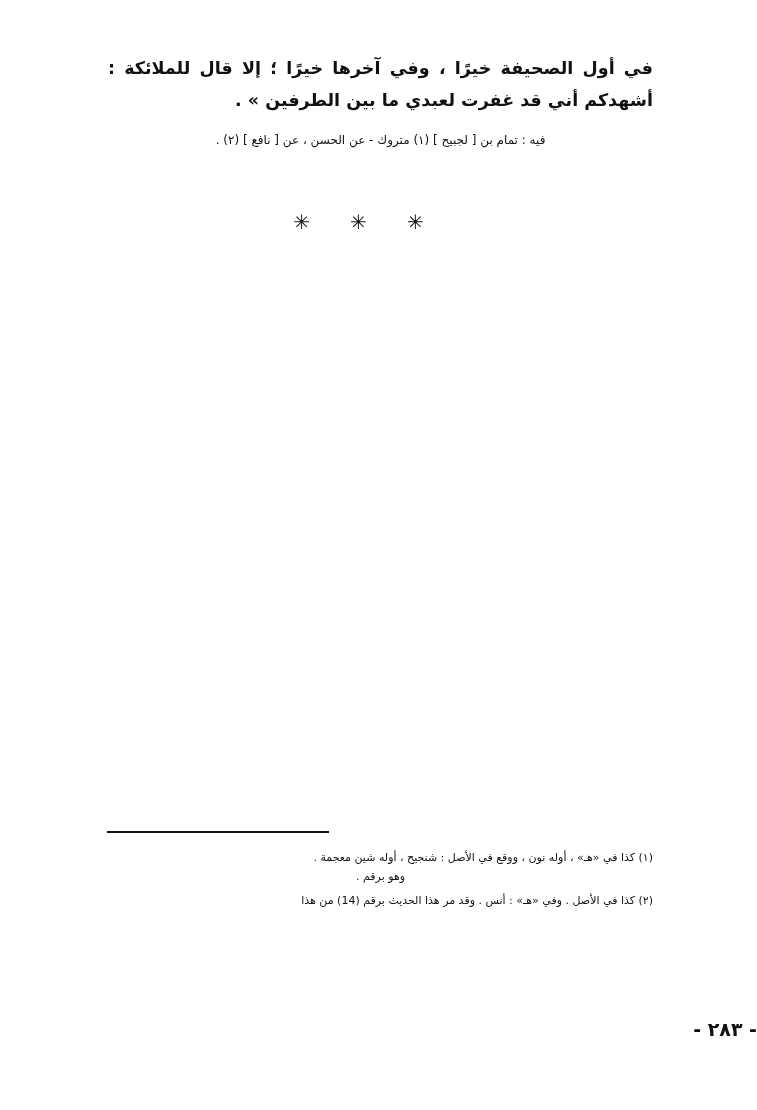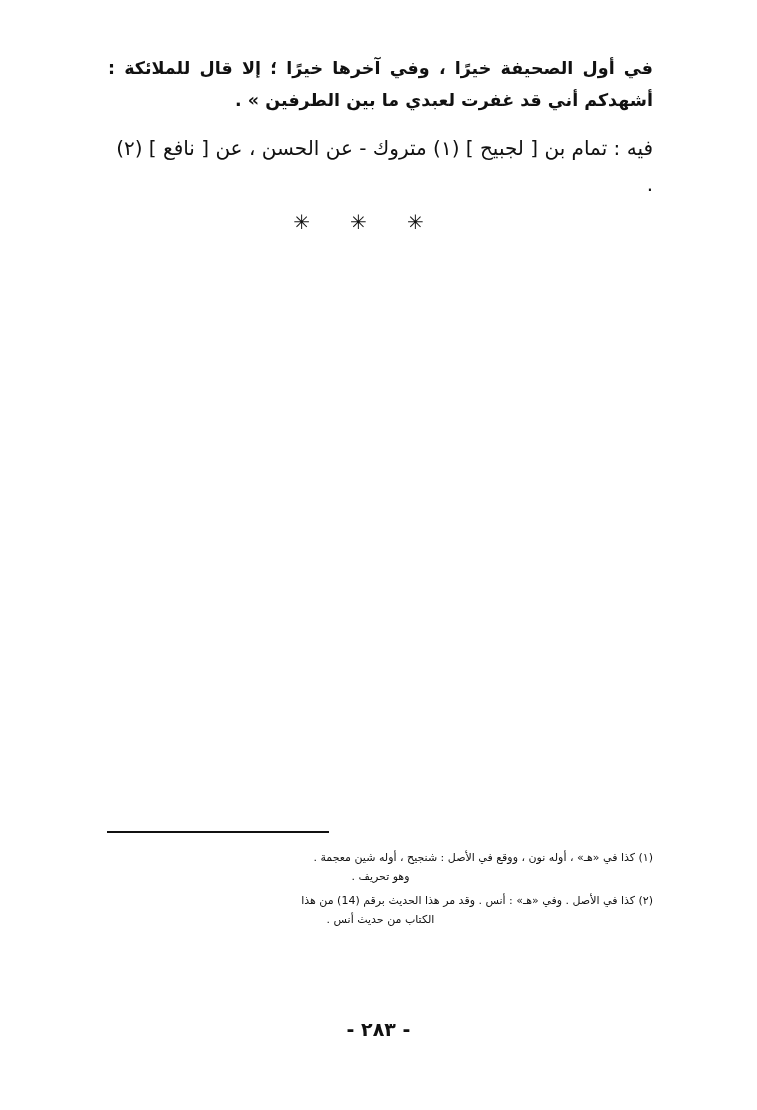--- a/index.html
+++ b/index.html
@@ -38,22 +38,22 @@
   }
   .main-text p {
     margin: 0 0 2px 0;
   }
   .isnad-line {
     position: absolute;
     top: 130px;
     left: 108px;
     width: 545px;
     direction: rtl;
-    text-align: right;
-    font-size: 20px;
+    text-align: center;
+    font-size: 12px;
     line-height: 1.8;
   }
   .separator {
     position: absolute;
     top: 210px;
     left: 0;
     width: 757px;
     text-align: center;
     font-size: 20px;
     letter-spacing: 40px;
@@ -86,21 +86,21 @@
   }
   .footnotes .fn .cont {
     display: block;
     text-align: center;
   }
   .page-number {
     position: absolute;
     top: 1018px;
     left: 0;
     width: 757px;
-    text-align: center;
+    text-align: right;
     font-size: 19px;
     font-weight: bold;
     letter-spacing: 1px;
   }
 </style>
 </head>
 <body>
 
 <div class="page">
 
@@ -113,24 +113,23 @@
   <div class="separator">
     <span>✳</span><span>✳</span><span>✳</span>
   </div>
 
   <div class="footnote-rule"></div>
 
   <div class="footnotes">
     <div class="fn">
       <span>(١)</span>
       <span>كذا في «هـ» ، أوله نون ، ووقع في الأصل : شنجيح ، أوله شين معجمة .</span>
-      <span class="cont">وهو تحريف .</span>
+      <span class="cont">وهو برقم .</span>
     </div>
     <div class="fn">
       <span>(٢)</span>
       <span>كذا في الأصل . وفي «هـ» : أنس . وقد مر هذا الحديث برقم (14) من هذا</span>
-      <span class="cont">الكتاب من حديث أنس .</span>
     </div>
   </div>
 
   <div class="page-number">- ٢٨٣ -</div>
 
 </div>
 
 </body></html>

